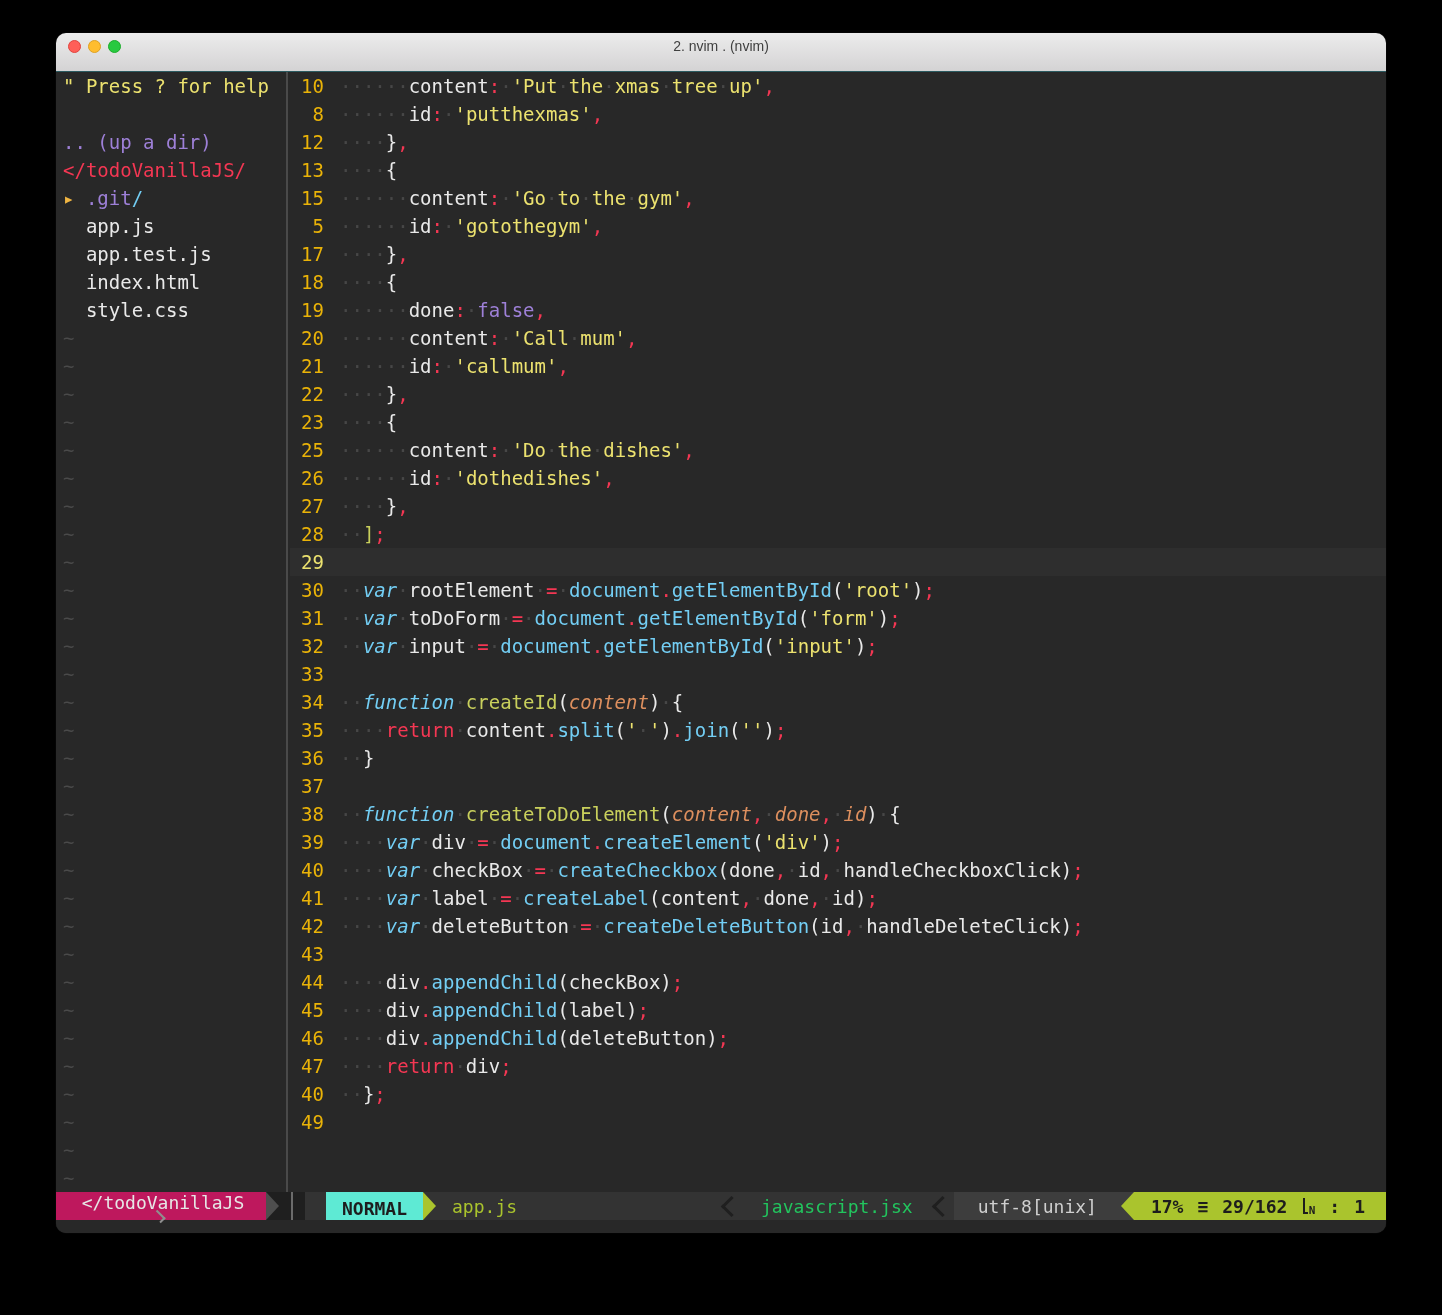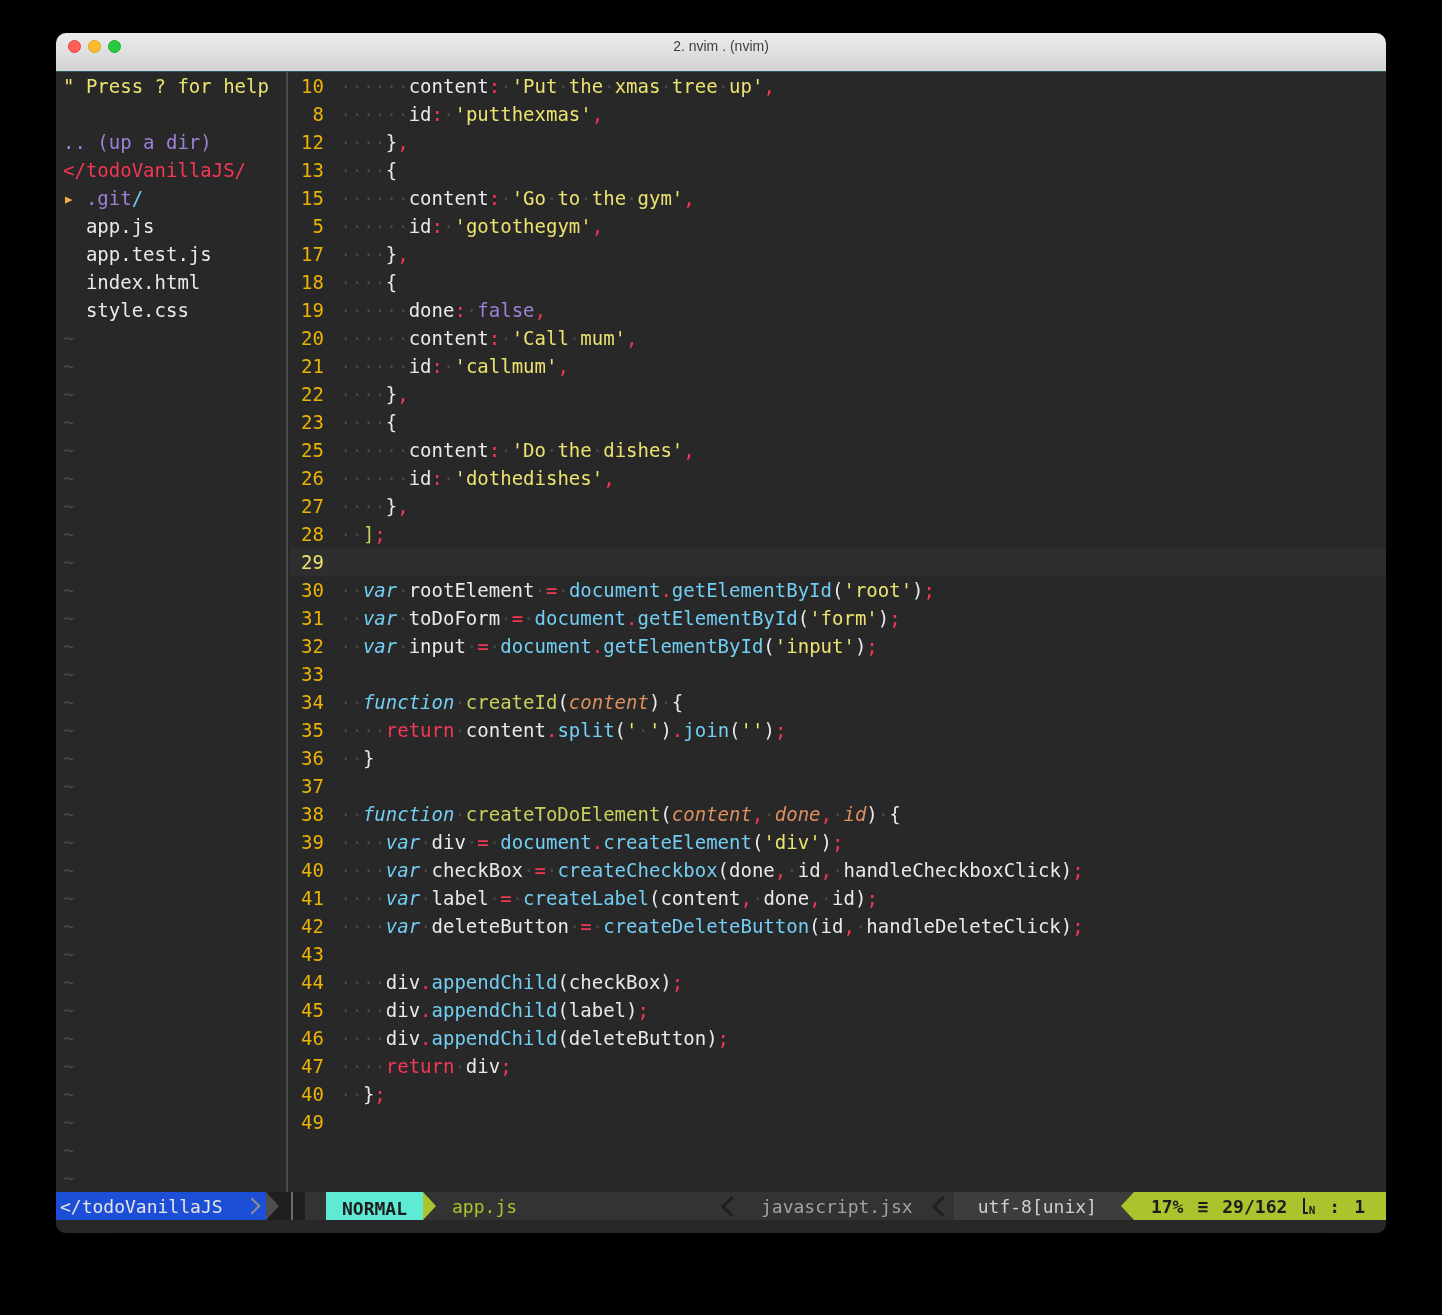--- a/index.html
+++ b/index.html
@@ -38,36 +38,36 @@
   .t-g{color:#c9d05c;}
   .t-d{color:#474747;}
   .dot{color:#474747;font-style:normal;}
   
   .t-y{color:#ece26f;}
   .t-a{color:#f0b542;}
   .t-tilde{color:#4a4a4a;}
   
   .status{height:28px;display:flex;align-items:stretch;background:#333333;font-size:18px;}
   .seg{display:flex;align-items:center;white-space:pre;}
-  .seg-path{width:210px;background:#1d4ed8;color:#e6e6e6;padding-left:4px;box-sizing:border-box;
-            justify-content:space-between;}
+  .seg-path{width:210px;background:#be185d;color:#e6e6e6;padding-left:4px;box-sizing:border-box;
+            justify-content:space-between;flex-direction:column;}
   .chev-light{width:10px;height:10px;border-right:2px solid #8f8f8f;border-top:2px solid #8f8f8f;
               transform:rotate(45deg);margin-right:8px;}
   .arr-r-gray{width:0;height:0;border-top:14px solid transparent;border-bottom:14px solid transparent;
               border-left:13px solid #4e4e4e;background:#1f1f1f;}
   .gap-dark{width:26px;background:#1f1f1f;display:flex;justify-content:center;}
   .gap-dark i{width:2px;background:#6b6b6b;height:100%;display:block;}
   .seg-mode{background:#5eead4;color:#1d1d1d;font-weight:bold;padding:16px 16px;margin-left:21px;}
   .arr-r-green{width:0;height:0;border-top:14px solid transparent;border-bottom:14px solid transparent;
                border-left:13px solid #aac42d;}
   .seg-file{color:#aac42d;padding-left:16px;}
   .fill{flex:1;}
   .chev-dark{width:12px;height:12px;border-left:3px solid #1f1f1f;border-bottom:3px solid #1f1f1f;
              transform:rotate(45deg);align-self:center;margin:0 4px;}
-  .seg-ft{color:#a3a3a3;padding:0 18px;}
+  .seg-ft{color:#22c55e;padding:0 18px;}
   .seg-enc{background:#3d3d3d;color:#cfcfcf;padding:0 24px;}
   .arr-l-green{width:0;height:0;border-top:14px solid transparent;border-bottom:14px solid transparent;
                border-right:13px solid #aac42d;background:#3d3d3d;}
   .seg-pos{background:#aac42d;color:#1d1d1d;font-weight:bold;padding:0 14px 0 10px;}
   .seg-pos span{margin:16px 7px;}
   .lnicon{display:inline-block;position:relative;width:14px;height:17px;margin:0 2px 0 6px;}
   .lnicon::before{content:"";position:absolute;left:2px;top:0;width:2px;height:15px;background:#1d1d1d;}
   .lnicon::after{content:"";position:absolute;left:2px;bottom:1px;width:5px;height:2px;background:#1d1d1d;}
   .lnicon b{position:absolute;right:0;bottom:-2px;font-size:11px;color:#1d1d1d;}
   

